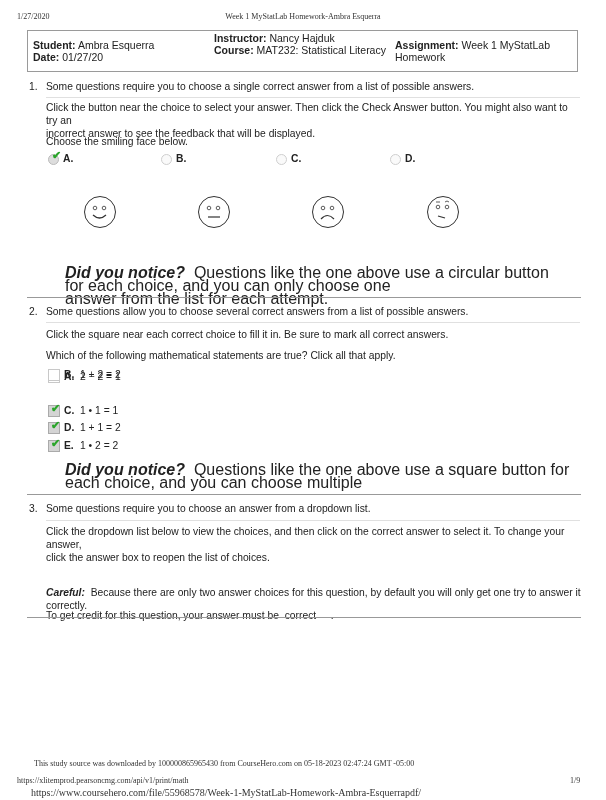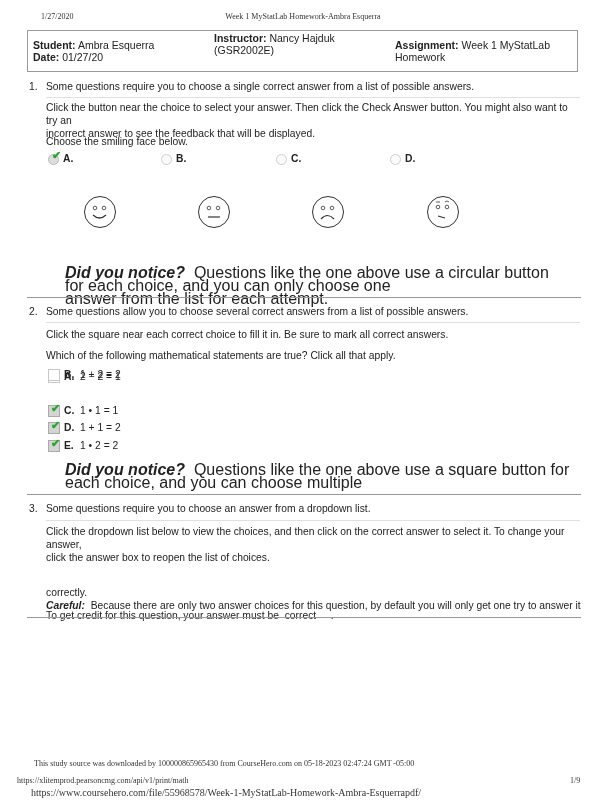--- a/index.html
+++ b/index.html
@@ -1,19 +1,19 @@
 <!DOCTYPE html>
 <html><head>
 <meta charset="utf-8">
 <style>
   html, body { margin:0; padding:0; background:#fff; }
   body { width:606px; height:800px; position:relative; overflow:hidden; font-family:"Liberation Sans", sans-serif; color:#222; }
   .serif { font-family:"Liberation Serif", serif; }
   .print-header { position:absolute; top:12px; left:0; width:606px; font-size:8px; color:#333; }
-  .print-header .date { position:absolute; left:17px;margin-left:24px; }
+  .print-header .date { position:absolute; left:17px; }
   .print-header .title { position:absolute; left:0; width:606px; text-align:center; }
   .info-box { position:absolute; top:30px; left:27px; width:549px; height:40px; border:1px solid #9a9a9a; font-size:10.5px; }
   .info-box .col { position:absolute; line-height:12px; }
   .info-box b { font-weight:bold; }
   .q { position:absolute; left:0; width:606px; font-size:10.3px; line-height:13px; }
   .q .num { position:absolute; left:29px; }
   .q .head { position:absolute; left:46px; }
   .sep-light { position:absolute; left:46px; width:534px; height:1px; background:#e0e0e0; }
   .sep-dark { position:absolute; left:27px; width:554px; height:1px; background:#999; }
   .txt { position:absolute; left:46px; width:535px; font-size:10.3px; line-height:13px; }
@@ -41,21 +41,21 @@
   <span class="title">Week 1 MyStatLab Homework-Ambra Esquerra</span>
 </div>
 
 <div class="info-box">
   <div class="col" style="left:5px; top:8px;">
     <div><b>Student:</b> <span>Ambra Esquerra</span></div>
     <div><b>Date:</b> <span>01/27/20</span></div>
   </div>
   <div class="col" style="left:186px; top:1px;">
     <div><b>Instructor:</b> <span>Nancy Hajduk</span></div>
-    <div>(GSR2002E)</div>
+    <div><b>Course:</b> <span>MAT232: Statistical Literacy</span></div>
   </div>
   <div class="col" style="left:367px; top:8px;">
     <div><b>Assignment:</b> <span>Week 1 MyStatLab</span></div>
     <div>Homework</div>
   </div>
 </div>
 
 <div class="q" style="top:80px;">
   <span class="num">1.</span>
   <span class="head">Some questions require you to choose a single correct answer from a list of possible answers.</span>
@@ -150,21 +150,21 @@
 <div class="sep-light" style="top:520px;"></div>
 <div class="txt" style="top:525px;">
   <div>Click the dropdown list below to view the choices, and then click on the correct answer to select it.  To change your answer,</div>
   <div>click the answer box to reopen the list of choices.</div>
 </div>
 <div class="txt" style="top:561px;margin-top:48px;">
   <span>To get credit for this question, your answer must be</span>&nbsp;
   <span style="display:inline-block; min-width:46px;">correct</span><span>.</span>
 </div>
 <div class="txt" style="top:586px;">
+  <div><b style="font-style:italic;">Careful:</b>&nbsp; <span>Because there are only two answer choices for this question, by default you will only get one try to answer it</span></div>
   <div>correctly.</div>
-  <div><b style="font-style:italic;">Careful:</b>&nbsp; <span>Because there are only two answer choices for this question, by default you will only get one try to answer it</span></div>
 </div>
 <div class="sep-dark" style="top:617px;"></div>
 
 <div class="footer-src serif">This study source was downloaded by 100000865965430 from CourseHero.com on 05-18-2023 02:47:24 GMT -05:00</div>
 <div class="footer-url serif">https://xlitemprod.pearsoncmg.com/api/v1/print/math</div>
 <div class="footer-page serif">1/9</div>
 <div class="footer-ch serif">https://www.coursehero.com/file/55968578/Week-1-MyStatLab-Homework-Ambra-Esquerrapdf/</div>
 
 </body></html>

